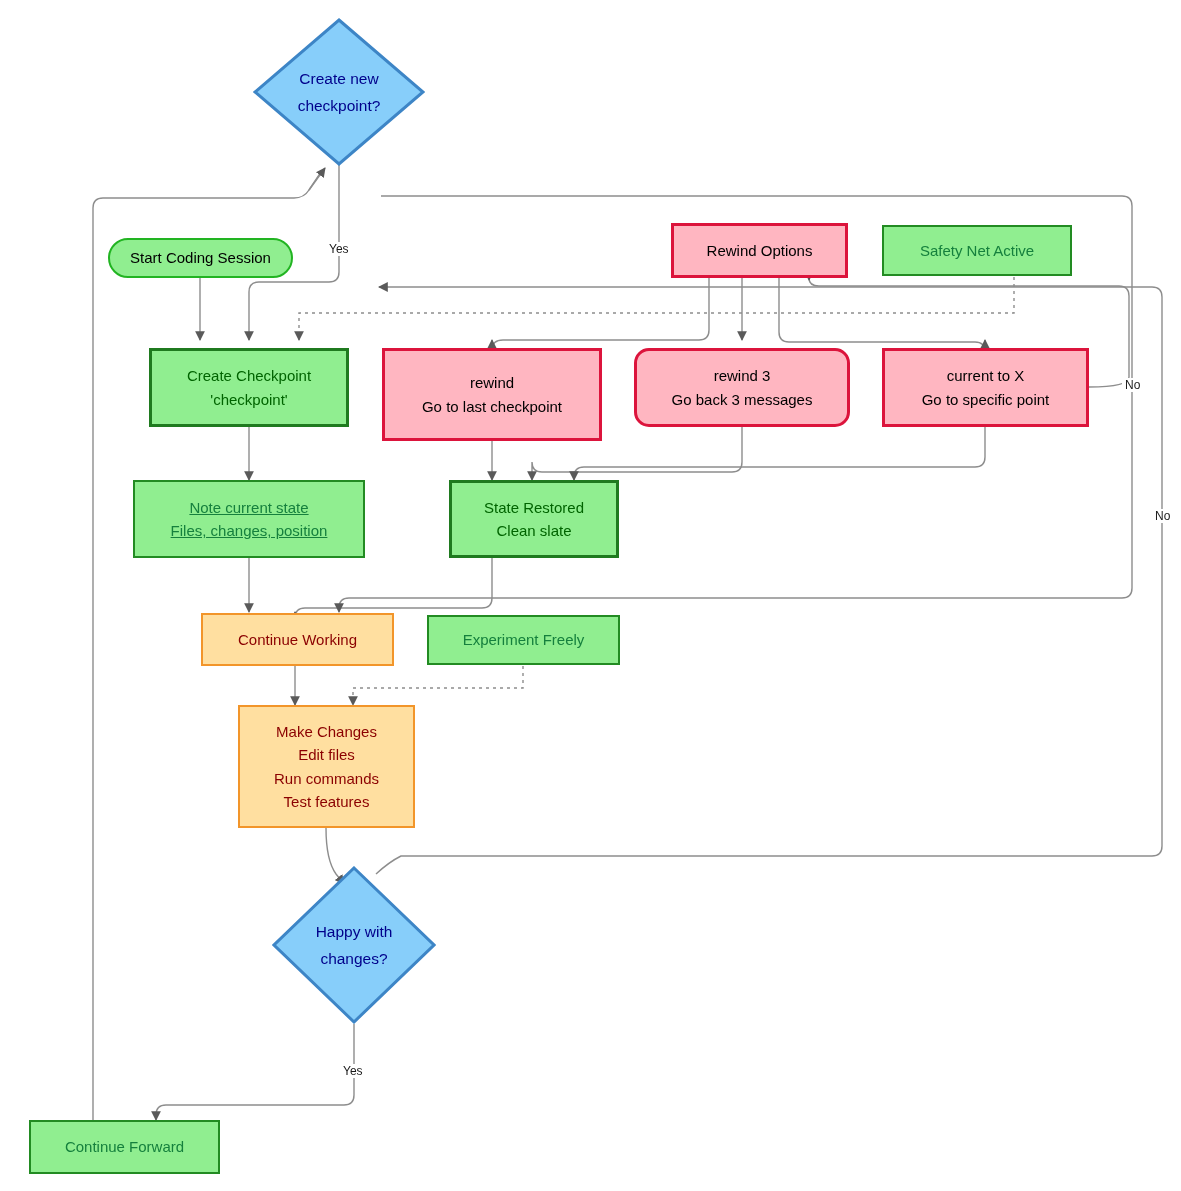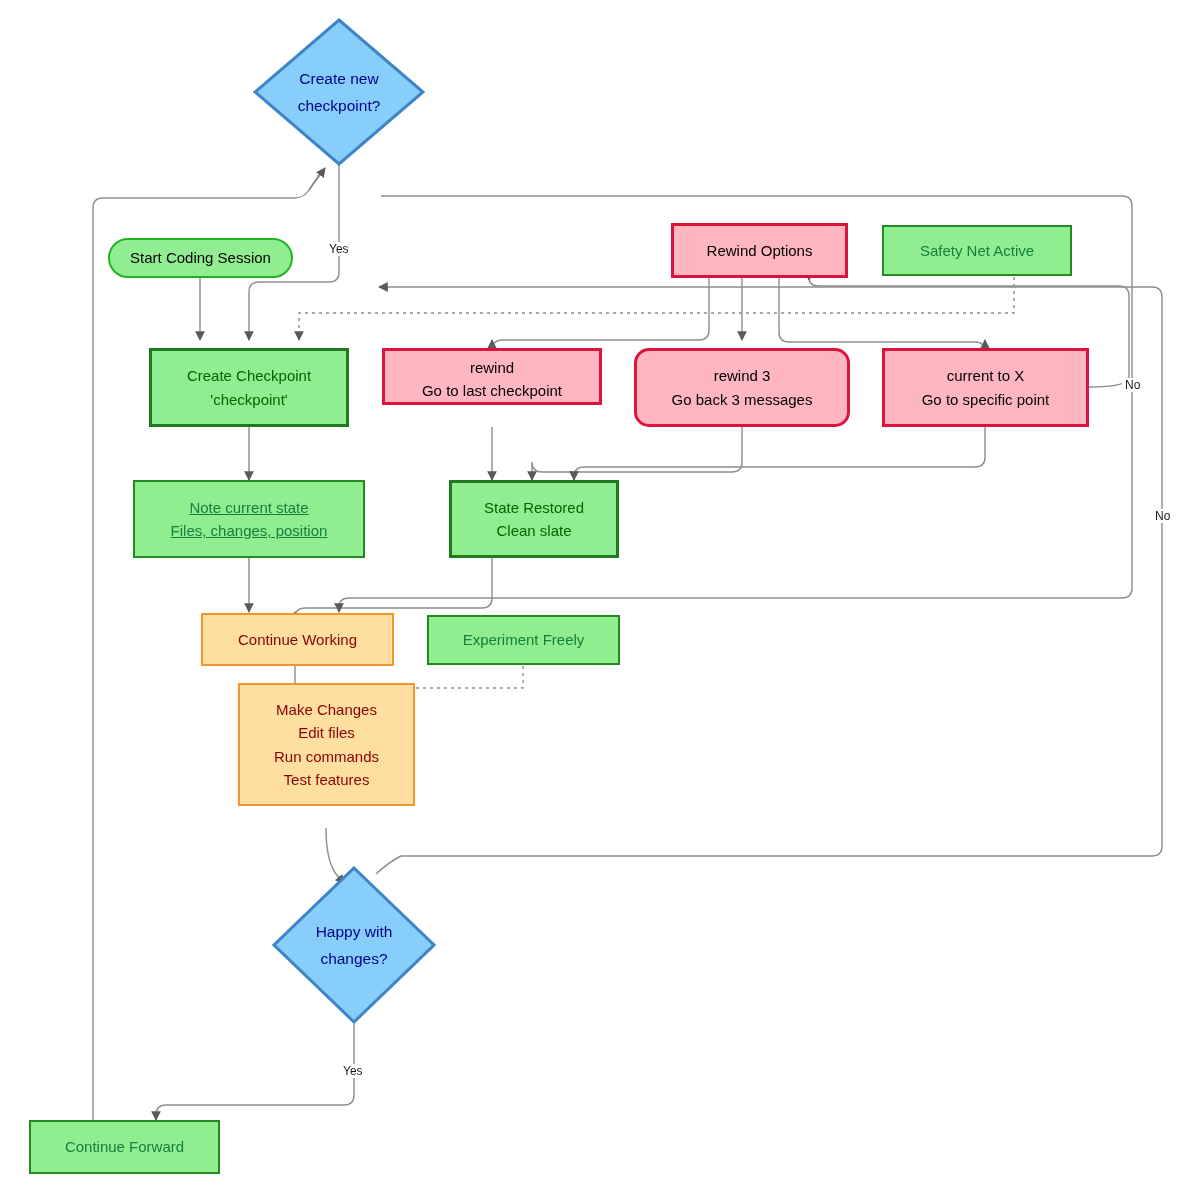--- a/index.html
+++ b/index.html
@@ -208,21 +208,21 @@
 
   <div class="node n-green" style="left:873px; top:225px; width:190px; height:51px;">
     <span class="ln">Safety Net Active</span>
   </div>
 
   <div class="node n-green-strong" style="left:140px; top:348px; width:200px; height:79px;">
     <span class="ln">Create Checkpoint</span>
     <span class="ln">'checkpoint'</span>
   </div>
 
-  <div class="node n-pink" style="left:373px; top:348px; width:220px; height:57px;justify-content:flex-end;">
+  <div class="node n-pink" style="left:373px; top:348px; width:220px; height:93px;">
     <span class="ln">rewind</span>
     <span class="ln">Go to last checkpoint</span>
   </div>
 
   <div class="node n-pink" style="left:625px; top:348px; width:216px; height:79px;border-radius:15px;">
     <span class="ln">rewind 3</span>
     <span class="ln">Go back 3 messages</span>
   </div>
 
   <div class="node n-pink" style="left:873px; top:348px; width:207px; height:79px;">
@@ -241,21 +241,21 @@
   </div>
 
   <div class="node n-orange" style="left:192px; top:613px; width:193px; height:53px;">
     <span class="ln">Continue Working</span>
   </div>
 
   <div class="node n-green" style="left:418px; top:615px; width:193px; height:50px;">
     <span class="ln">Experiment Freely</span>
   </div>
 
-  <div class="node n-orange-multi" style="left:229px; top:683px; width:177px; height:123px;">
+  <div class="node n-orange-multi" style="left:229px; top:705px; width:177px; height:123px;">
     <span class="ln">Make Changes</span>
     <span class="ln">Edit files</span>
     <span class="ln">Run commands</span>
     <span class="ln">Test features</span>
   </div>
 
   <div class="diamond" style="left:263px; top:866px; width:164px; height:158px;">
     <svg class="dmd-shape" viewBox="0 0 164 158" preserveAspectRatio="none">
       <polygon points="82,2 162,79 82,156 2,79" fill="#87cefa" stroke="#3d85c6" stroke-width="3"></polygon>
     </svg>

